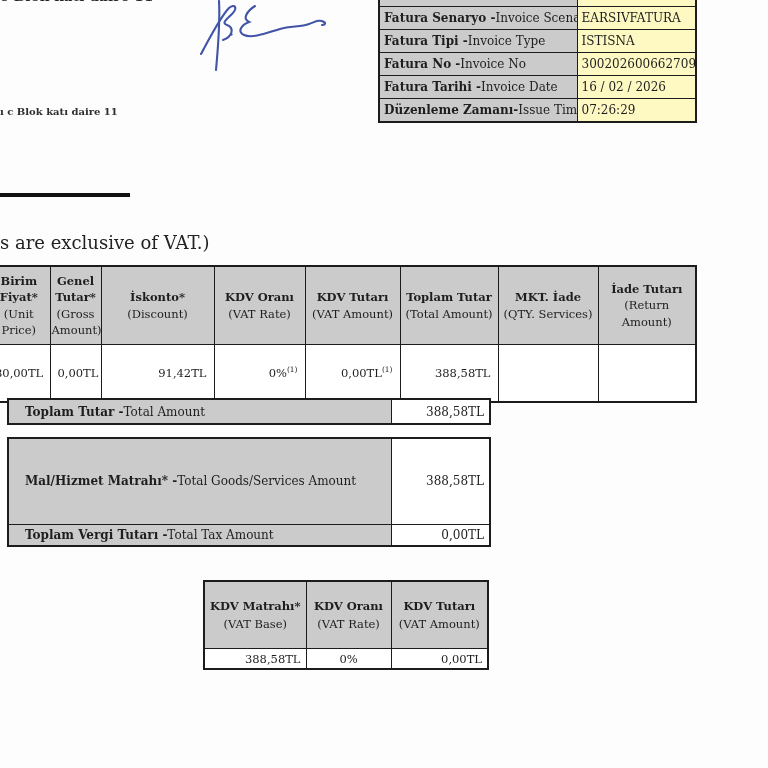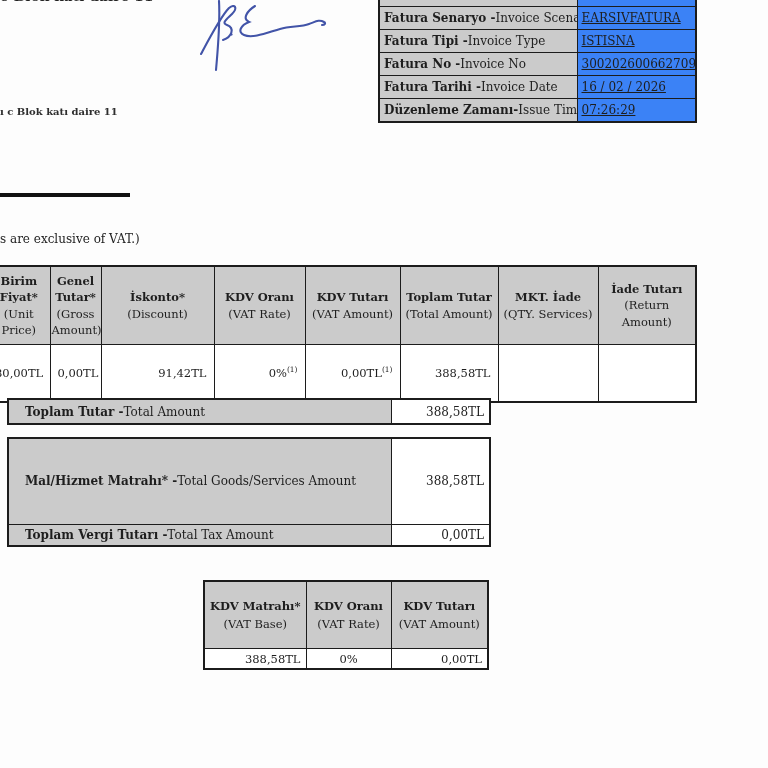--- a/index.html
+++ b/index.html
@@ -10,27 +10,27 @@
   .abs{position:absolute;}
   table{border-collapse:collapse;table-layout:fixed;}
   td,th{border:1.5px solid #1c1c1c;overflow:hidden;}
   .gray{background:#cbcbcb;}
   .outer{border:2.5px solid #1c1c1c;}
 
   
   #top-cut{left:0;top:-12px;font-size:13.5px;font-weight:700;letter-spacing:.2px;color:#222;}
   #address{left:0;top:106px;font-size:10px;font-weight:600;color:#2e2e2e;}
   #thick-line{left:0;top:193px;width:130px;height:3.5px;background:#111;}
-  #vat-note{left:0;top:232px;font-size:12px;color:#222;}
+  #vat-note{left:0;top:232px;font-size:18px;color:#222;}
 
   
   #meta{left:378px;top:-18px;width:317px;font-size:12px;}
   #meta td{height:22px;padding:0 0 0 4px;vertical-align:middle;white-space:nowrap;}
   #meta .lab b{font-weight:700;}
-  #meta .val{background:#3b82f6;text-decoration:underline;}
+  #meta .val{background:#fef9c3;}
 
   
   #items{left:-14px;top:265px;width:709px;font-size:11.5px;text-align:center;}
   #items th{height:77px;vertical-align:middle;line-height:16.5px;font-weight:400;padding:0 1px;}
   #items th b{font-weight:700;}
   #items td{height:56px;vertical-align:middle;text-align:right;padding:0 7px;background:#fff;}
   sup{font-size:7.5px;vertical-align:super;line-height:0;}
 
   
   .tot-table{width:482px;font-size:12px;}

